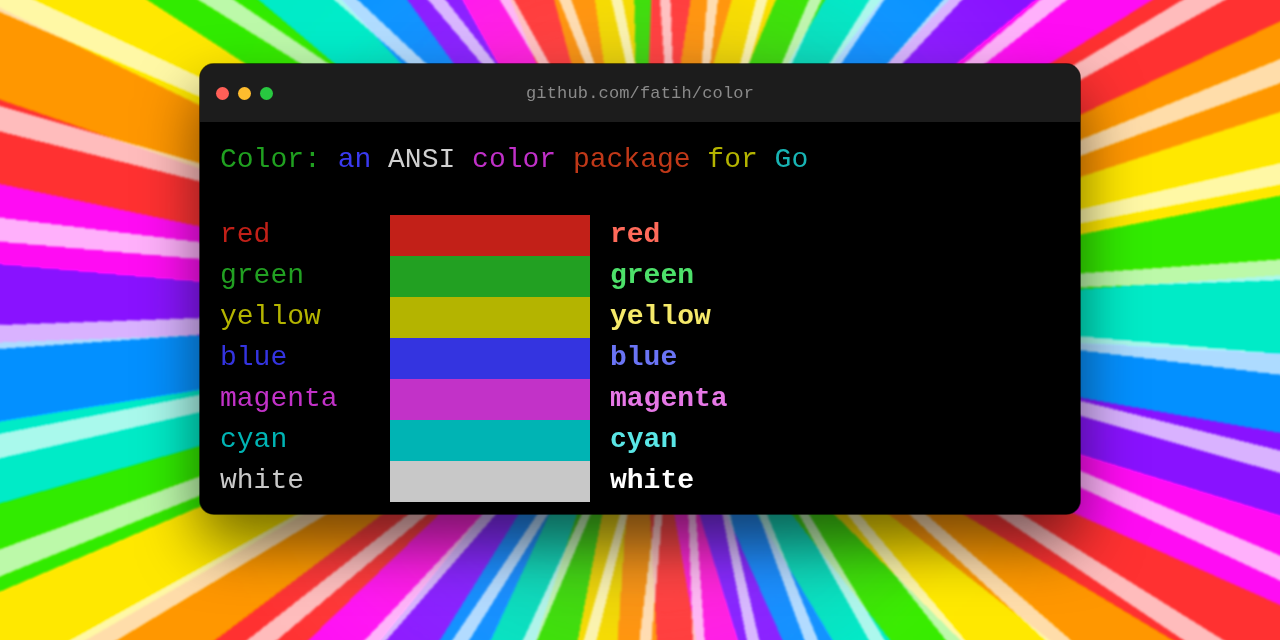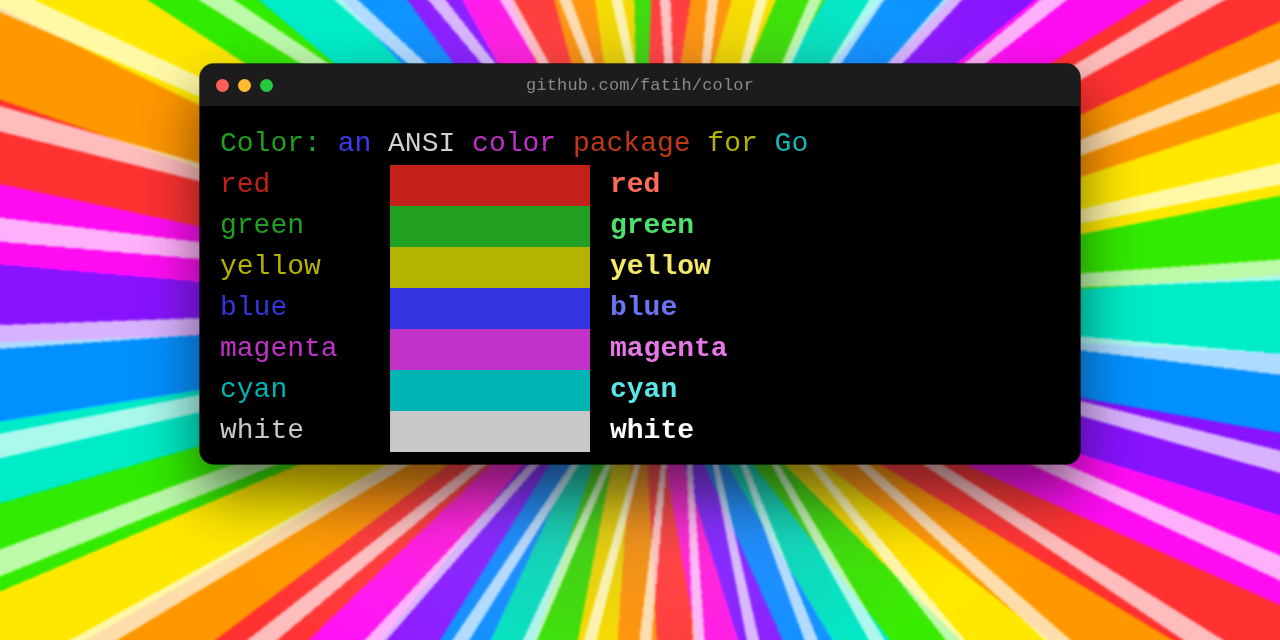--- a/index.html
+++ b/index.html
@@ -54,21 +54,21 @@
     position: absolute;
     left: 200px;
     top: 64px;
     width: 880px;
     border-radius: 14px;
     overflow: hidden;
     background: #000;
     box-shadow: 0 30px 60px rgba(0,0,0,.55), 0 0 0 1px rgba(0,0,0,.6);
   }
   .titlebar {
-    height: 42px;
+    height: 58px;
     background: #1c1c1c;
     display: flex;
     align-items: center;
     position: relative;
   }
   .traffic {
     display: flex;
     gap: 9px;
     padding-left: 16px;
   }
@@ -98,21 +98,21 @@
     font-size: 28px;
     line-height: 1.45;
     font-weight: 400;
     color: #ccc;
   }
 
   
   .headline span { white-space: pre; }
 
   
-  .rows { }
+  .rows { margin-top: 34px; }
   .row {
     display: grid;
     grid-template-columns: 170px 200px 20px auto;
     align-items: stretch;
     height: 41px;
     font-size: 28px;
   }
   .row .label   { display: flex; align-items: center; }
   .row .swatch  { }
   .row .gap     { }

